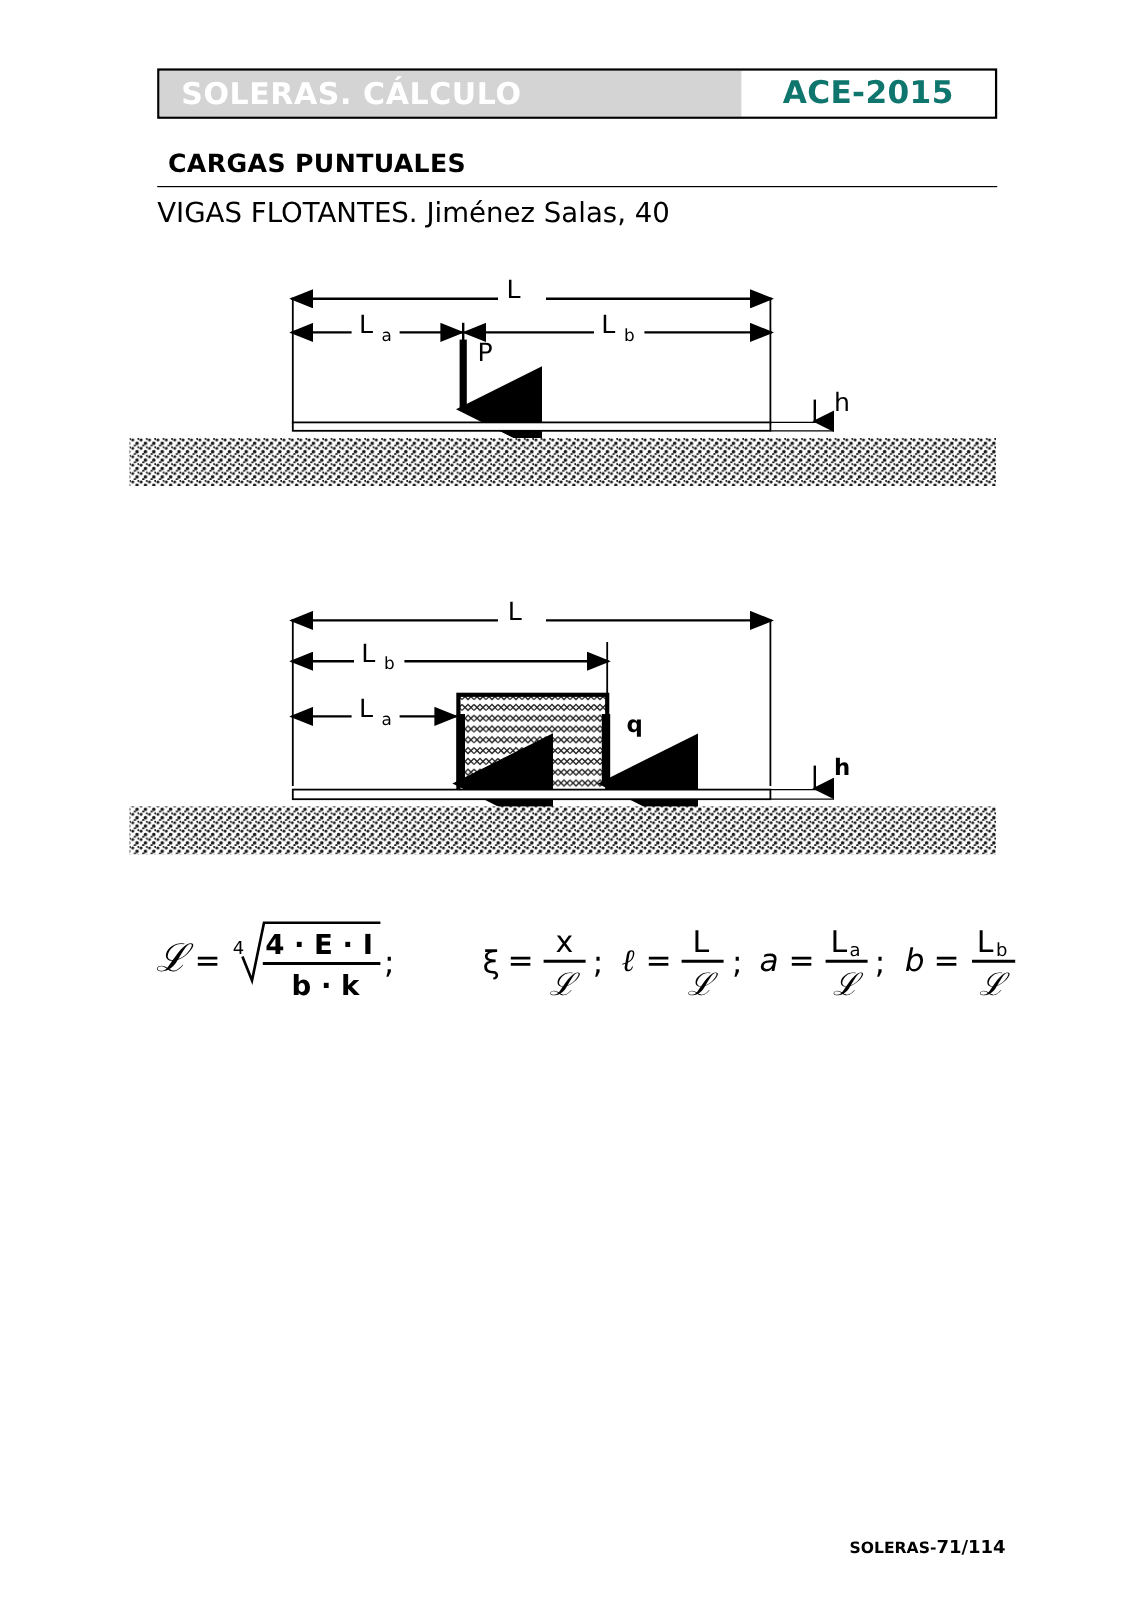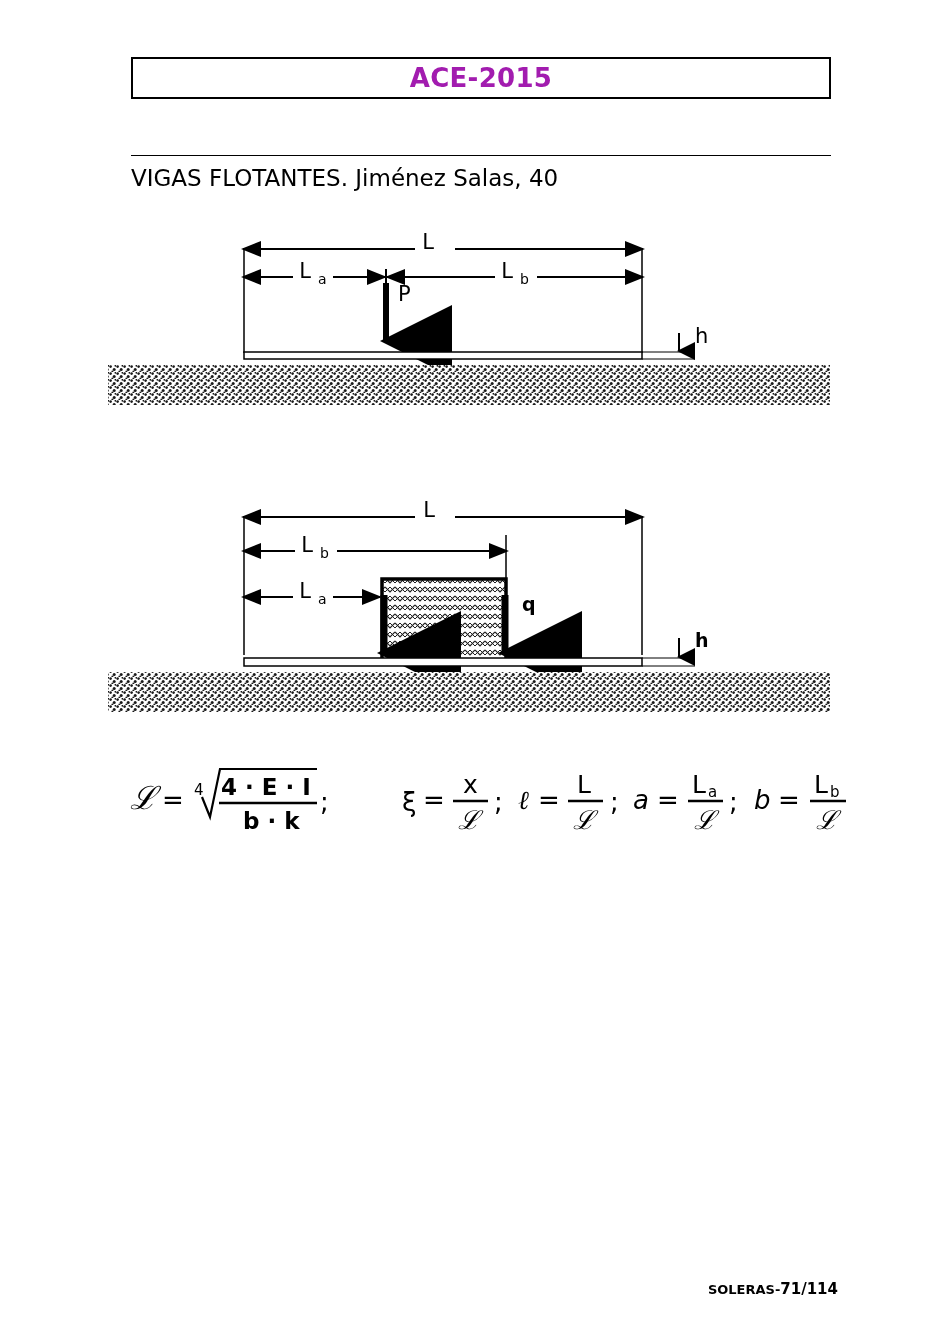--- a/index.html
+++ b/index.html
@@ -53,21 +53,21 @@
   .header-right {
     flex: 1;
     background: #ffffff;
     display: flex;
     align-items: center;
     justify-content: center;
   }
   .header-right span {
     font-size: 26px;
     font-weight: bold;
-    color: #a21caf;
+    color: #0f766e;
     letter-spacing: 0.3px;
   }
 
   
   .title1 {
     position: absolute;
     left: 140px;
     top: 124px;
     font-size: 21px;
     font-weight: bold;
@@ -113,25 +113,29 @@
     text-align: right;
   }
   .footer .f-small { font-size: 13px; font-weight: bold; }
 </style>
 </head>
 <body>
 
 <div class="page">
 
   <div class="header">
+    <div class="header-left">
+      <span>SOLERAS.  CÁLCULO</span>
+    </div>
     <div class="header-right">
       <span>ACE-2015</span>
     </div>
   </div>
 
+  <div class="title1">CARGAS PUNTUALES</div>
   <div class="title-rule"></div>
   <div class="title2">VIGAS FLOTANTES. Jiménez Salas, 40</div>
 
   <div class="fig" id="figure-1">
     <svg width="760" height="190" viewBox="0 0 760 190">
       <defs>
         <marker id="arrH" markerWidth="10" markerHeight="8" refX="9" refY="4" orient="auto">
           <path d="M0,0 L10,4 L0,8 z" fill="#000"></path>
         </marker>
         <marker id="arrHs" markerWidth="10" markerHeight="8" refX="1" refY="4" orient="auto">

